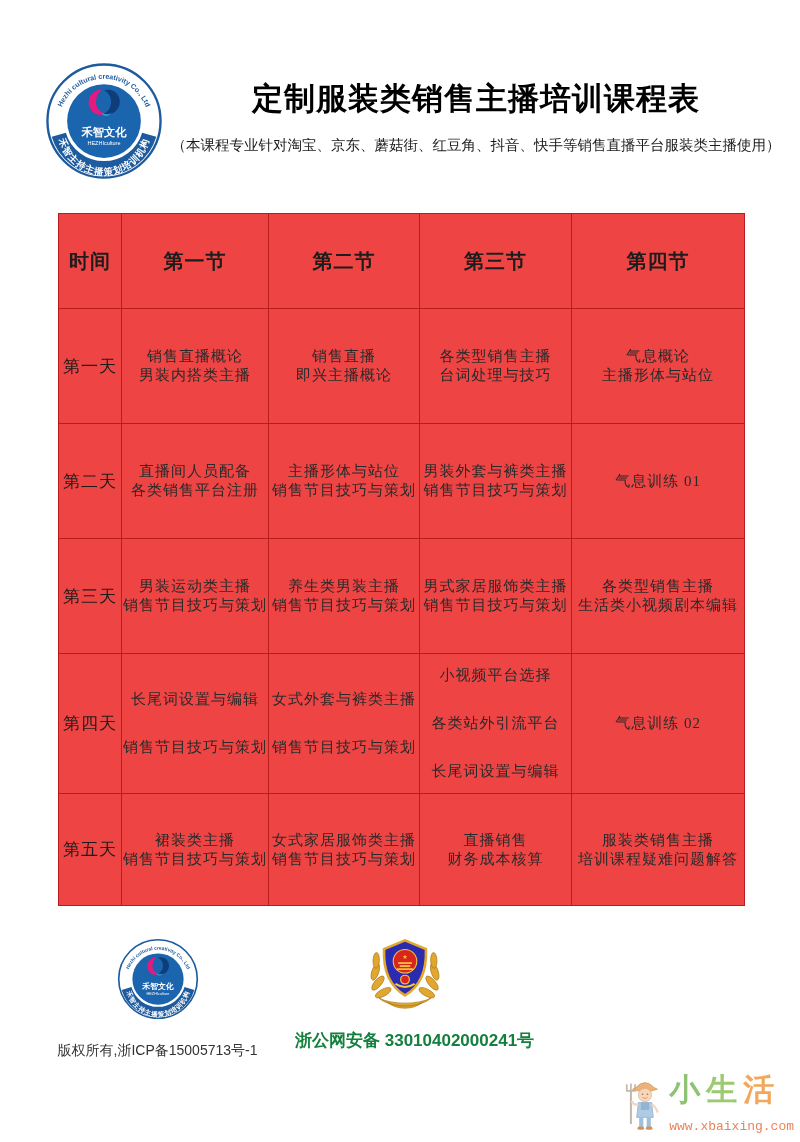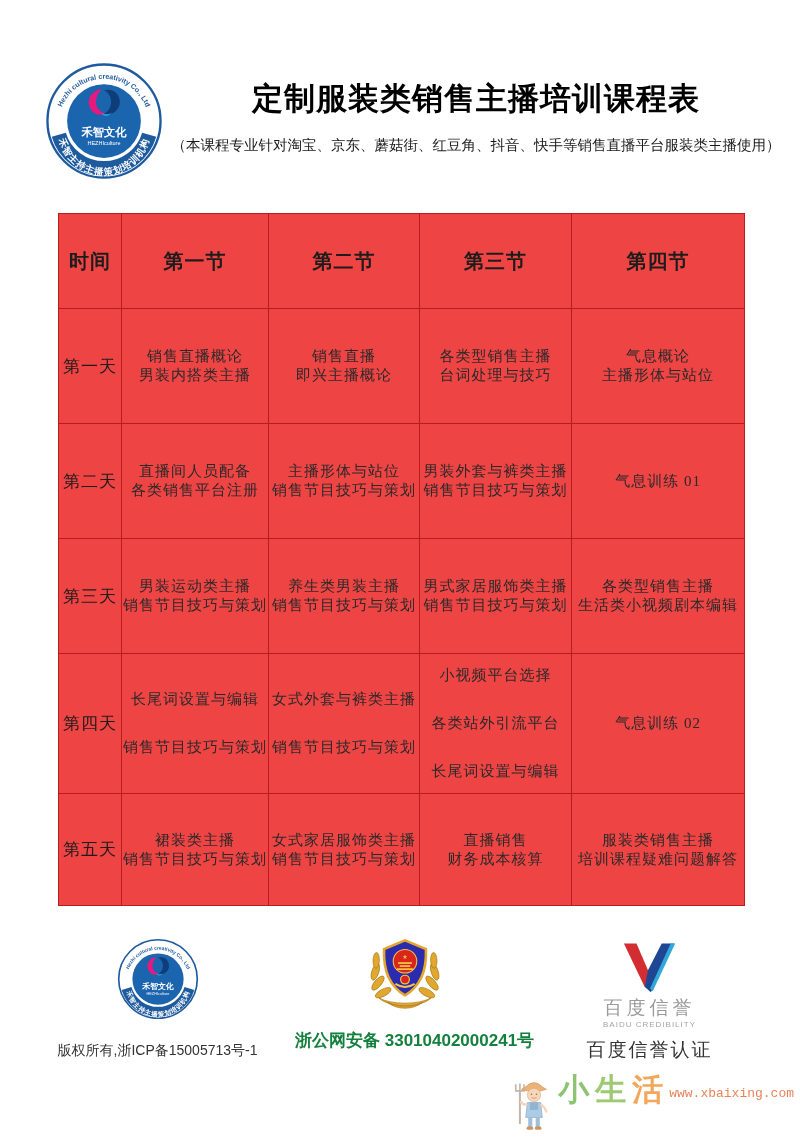--- a/index.html
+++ b/index.html
@@ -40,21 +40,21 @@
                 font-family:"Liberation Sans","DejaVu Sans",sans-serif;}
   .baidu-v{width:64px;height:54px;display:inline-block;}
   .baidu-cn{font-size:19px;color:#9a9a9a;letter-spacing:4px;line-height:1.1;}
   .baidu-en{font-size:8px;color:#a5a5a5;letter-spacing:1px;margin-top:1px;}
   .baidu-cert{font-size:19px;color:#333;letter-spacing:2px;margin-top:8px;}
 
   
   .watermark{position:absolute;right:6px;bottom:8px;display:flex;align-items:flex-start;
              opacity:0.85;font-family:"Liberation Sans","DejaVu Sans",sans-serif;}
   .farmer{width:44px;height:58px;margin-top:2px;}
-  .wm-texts{display:flex;flex-direction:row;align-items:flex-start;margin-left:2px;}
+  .wm-texts{display:flex;flex-direction:column;align-items:flex-start;margin-left:2px;}
   .wm-brand{font-size:31px;font-weight:700;letter-spacing:6px;line-height:1.05;}
   .wm-url{font-family:"Liberation Mono","DejaVu Sans Mono",monospace;font-size:13px;
           color:#e46e3c;margin-top:12px;letter-spacing:0px;}
 
   svg text{user-select:none;}
 </style>
 </head>
 <body>
 
 <div class="page">
@@ -284,30 +284,20 @@
         <rect x="49" y="36.5" width="12" height="2"></rect>
         <rect x="46" y="40" width="18" height="2"></rect>
       </g>
 
       <circle cx="55" cy="53" r="5" fill="#d9251c" stroke="#f5c542" stroke-width="1.4"></circle>
       <path d="M44,58 Q55,65 66,58" fill="none" stroke="#f5c542" stroke-width="2.4"></path>
     </svg>
     <div class="police-text">浙公网安备 33010402000241号</div>
   </div>
 
-  <div class="footer-baidu">
-    <svg class="baidu-v" viewBox="0 0 70 60">
-      <polygon points="6,4 20,4 36,41 29,52" fill="#d22d31"></polygon>
-      <polygon points="29,52 36,58 62,4 48,4 33,33" fill="#1f4693"></polygon>
-      <polygon points="58,4 63,4 38,57 35,54" fill="#2fa8dc"></polygon>
-    </svg>
-    <div class="baidu-cn">百度信誉</div>
-    <div class="baidu-en">BAIDU CREDIBILITY</div>
-    <div class="baidu-cert">百度信誉认证</div>
-  </div>
 
   <div class="watermark">
     <svg class="farmer" viewBox="0 0 50 70">
 
       <line x1="8" y1="18" x2="8" y2="58" stroke="#b9aa9a" stroke-width="2.4"></line>
       <path d="M3,18 L3,10 M8,18 L8,9 M13,18 L13,10 M2,18 L14,18" stroke="#b9aa9a" stroke-width="2" fill="none"></path>
 
       <path d="M14,14 Q25,2 36,14 L40,16 Q25,22 10,16 Z" fill="#e8a662" stroke="#d08a43" stroke-width="1"></path>
 
       <circle cx="25" cy="23" r="8" fill="#f6cfae" stroke="#d9a377" stroke-width="0.8"></circle>

